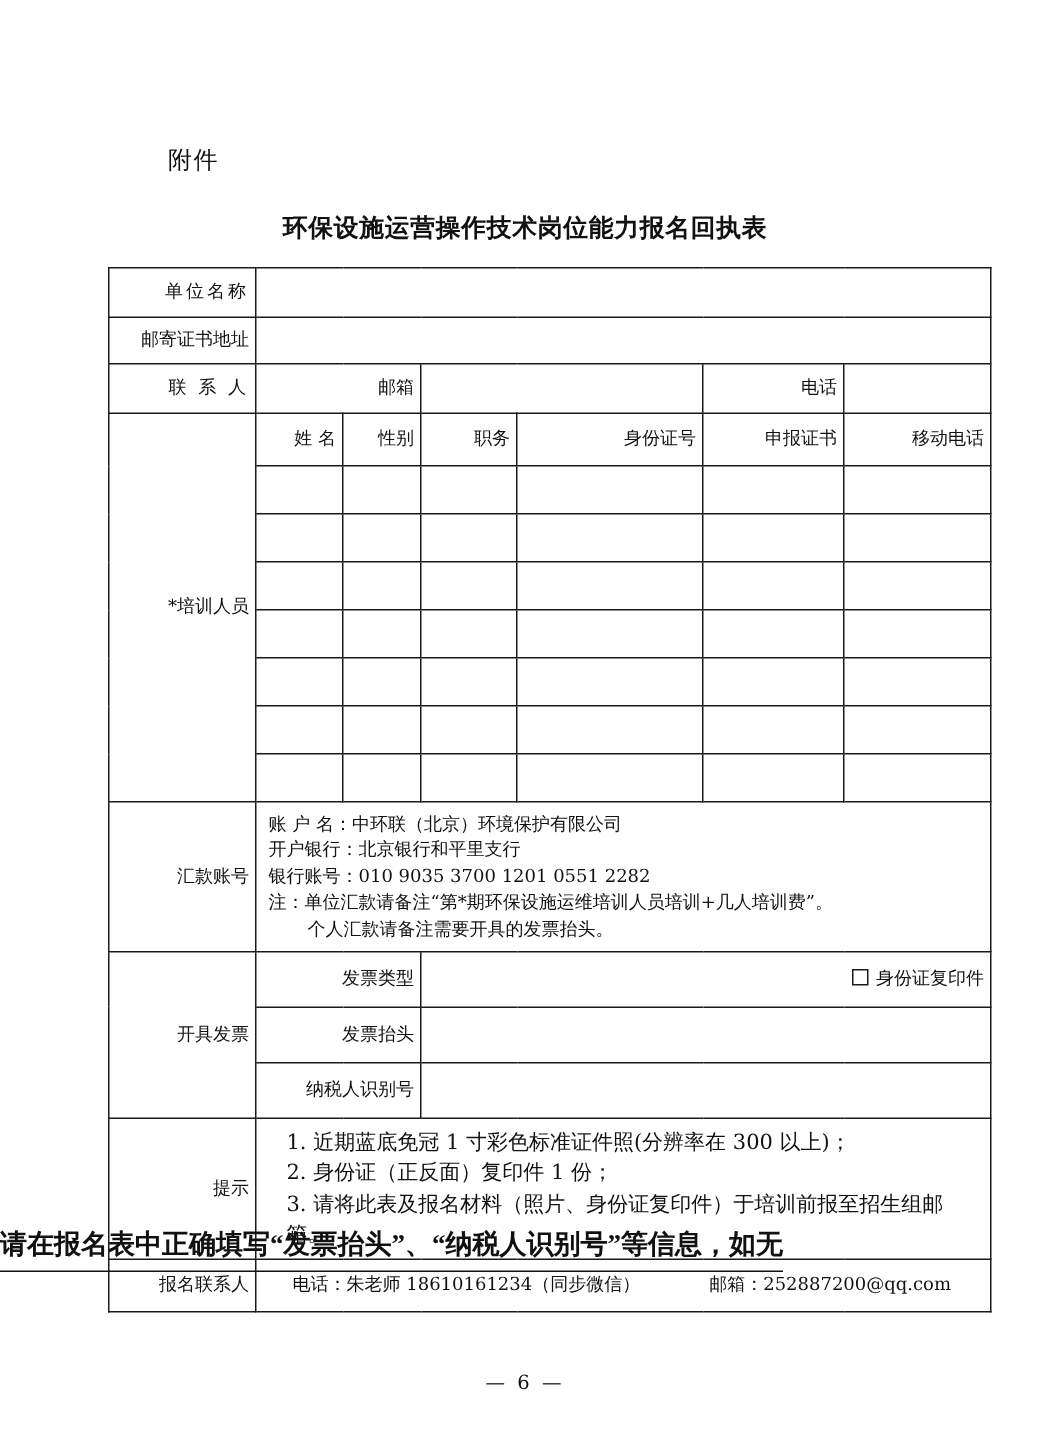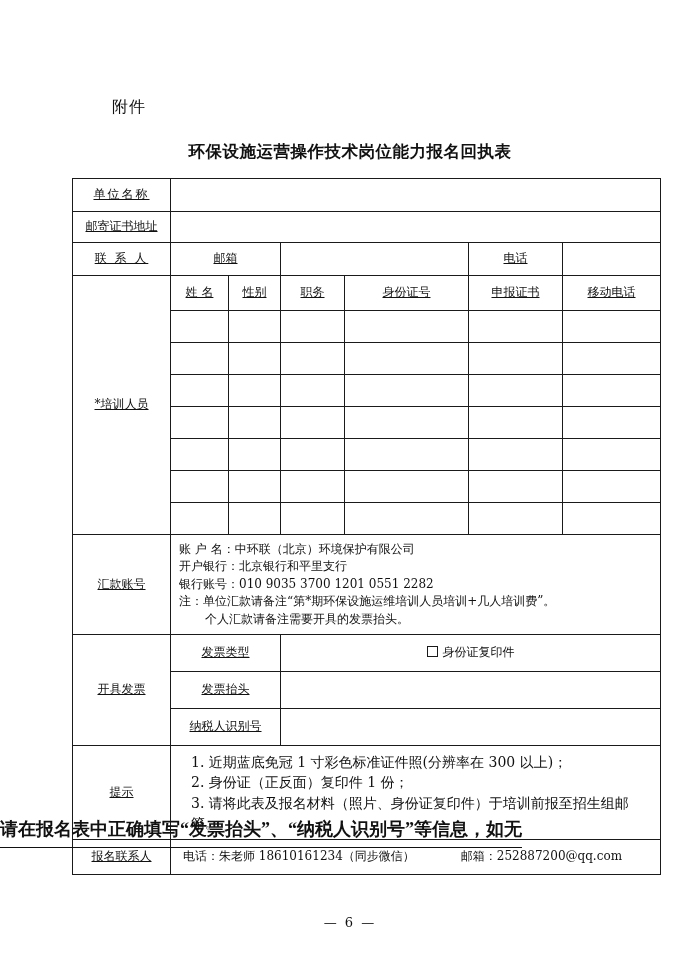--- a/index.html
+++ b/index.html
@@ -51,38 +51,38 @@
     table-layout: fixed;
     font-size: 12px;
     font-family: "DejaVu Serif", "Liberation Serif", serif;
   }
   table.form td {
     border: 1px solid #1a1a1a;
     padding: 2px 4px;
     vertical-align: middle;
     line-height: 1.45;
   }
-  .c { text-align: center; text-decoration: underline; }
+  .c { text-align: right; }
   .l { text-align: left; }
   .sp2 { letter-spacing: 2px; }
   .pay-cell {
     padding: 6px 8px !important;
     line-height: 1.85;
     font-size: 12px;
   }
   .pay-cell .indent {
     padding-left: 26px;
   }
   .tip-cell {
     padding: 6px 20px !important;
     line-height: 1.9;
     font-size: 14px;
   }
   .contact-cell {
-    padding: 5px 12px !important;
+    padding: 5px 24px !important;
     font-size: 12px;
   }
   .contact-cell .gap {
     display: inline-block;
     width: 46px;
   }
   .checkbox-line {
     display: inline-block;
   }
   .box {

